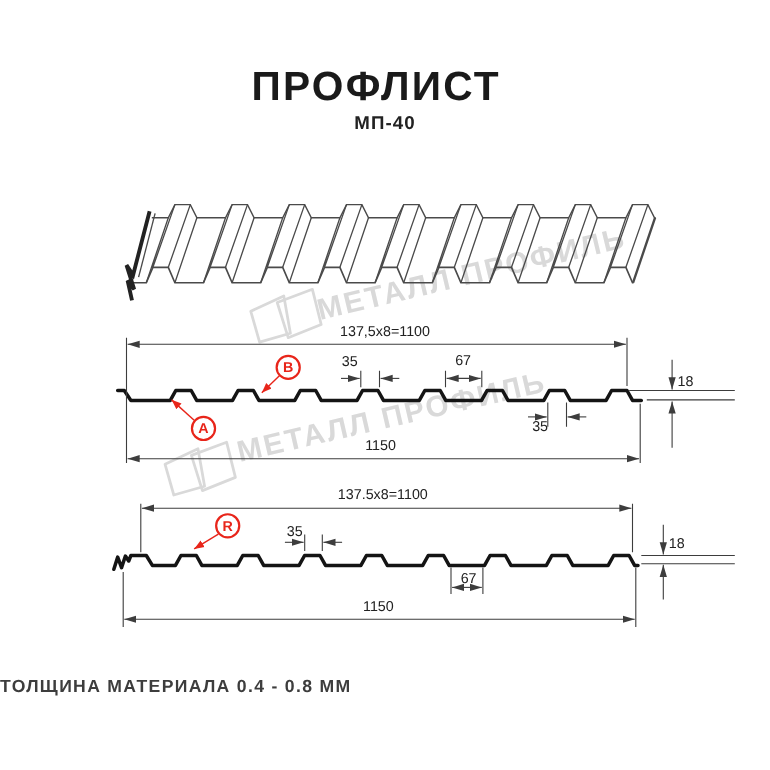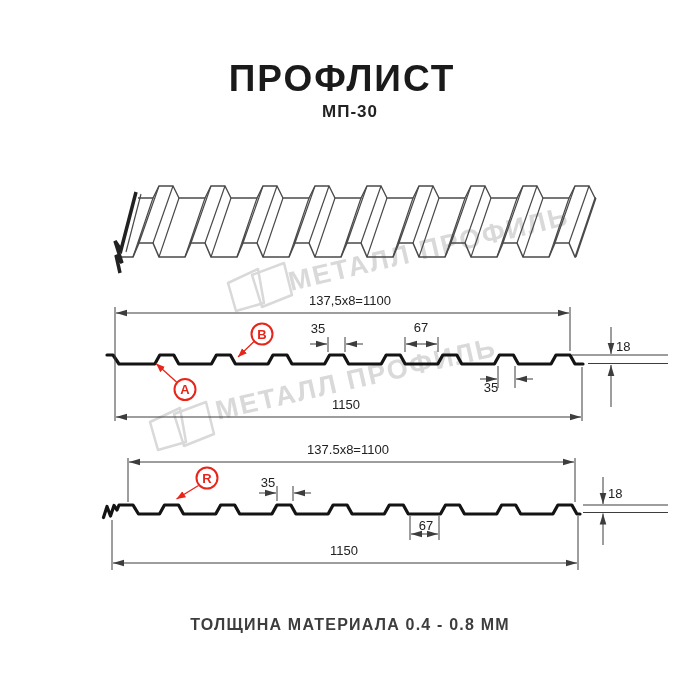--- a/index.html
+++ b/index.html
@@ -2,21 +2,21 @@
 <html><head>
 <meta charset="utf-8">
 <style>
   html,body{margin:0;padding:0;background:#ffffff;width:700px;height:700px;overflow:hidden;
     font-family:"Liberation Sans", sans-serif;}
   .stage{position:relative;width:700px;height:700px;background:#fff;}
   .title{position:absolute;top:58px;left:0;width:684px;text-align:center;
     font-size:37px;font-weight:700;letter-spacing:2px;color:#1a1a1a;}
   .subtitle{position:absolute;top:102px;left:0;width:700px;text-align:center;
     font-size:17px;font-weight:700;letter-spacing:1px;color:#222;}
-  .caption{position:absolute;top:616px;left:0;width:700px;text-align:center;
+  .caption{position:absolute;top:616px;left:0;width:700px;text-align:left;
     font-size:16px;font-weight:700;letter-spacing:1.2px;color:#3d3d3d;}
   svg.draw{position:absolute;left:0;top:0;}
   svg.draw text{font-family:"Liberation Sans", sans-serif;font-size:13px;fill:#222;text-anchor:middle;}
   svg.draw text.lbl{fill:#e8251a;font-weight:700;font-size:13px;}
   svg.draw text.wmtext{font-size:27px;font-weight:700;fill:#d9d9d9;letter-spacing:2px;text-anchor:start;}
   svg.draw text.left{text-anchor:start;}
   .thin{stroke:#3d3d3d;stroke-width:1;fill:none;}
   .redln{stroke:#e8251a;stroke-width:1.3;fill:none;}
   .redcirc{stroke:#e8251a;stroke-width:2;fill:none;}
   .boldp{stroke:#141414;stroke-width:3.2;fill:none;stroke-linejoin:round;stroke-linecap:round;}
@@ -110,15 +110,15 @@
       <text x="608" y="498" class="left">18</text>
       <text x="344" y="555">1150</text>
 
       <line class="redln" x1="198.5" y1="485.5" x2="176.5" y2="499" marker-end="url(#ar)"></line>
       <circle class="redcirc" cx="207" cy="478" r="10.5"></circle>
       <text x="207" y="482.5" class="lbl">R</text>
     </g>
   </svg>
 
   <div class="title">ПРОФЛИСТ</div>
-  <div class="subtitle">МП-30</div>
+  <div class="subtitle">МП-40</div>
   <div class="caption">ТОЛЩИНА МАТЕРИАЛА 0.4 - 0.8 ММ</div>
 </div>
 
 </body></html>

